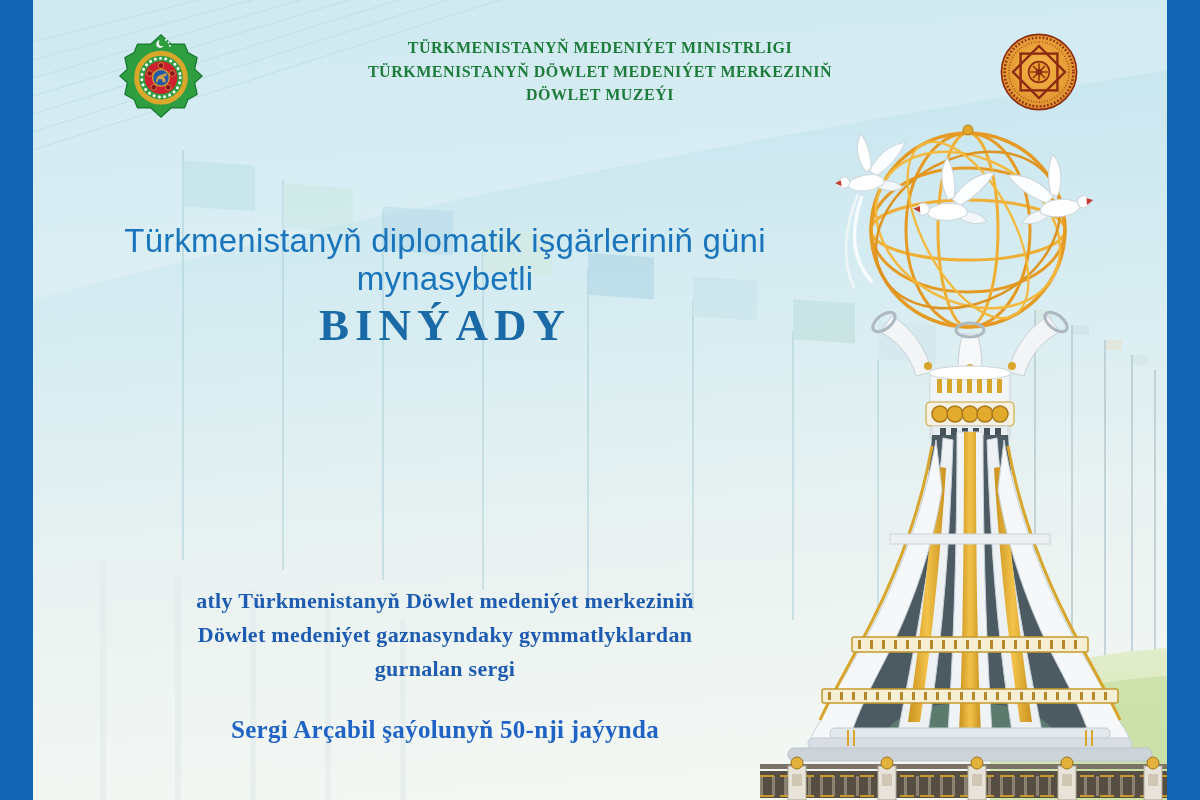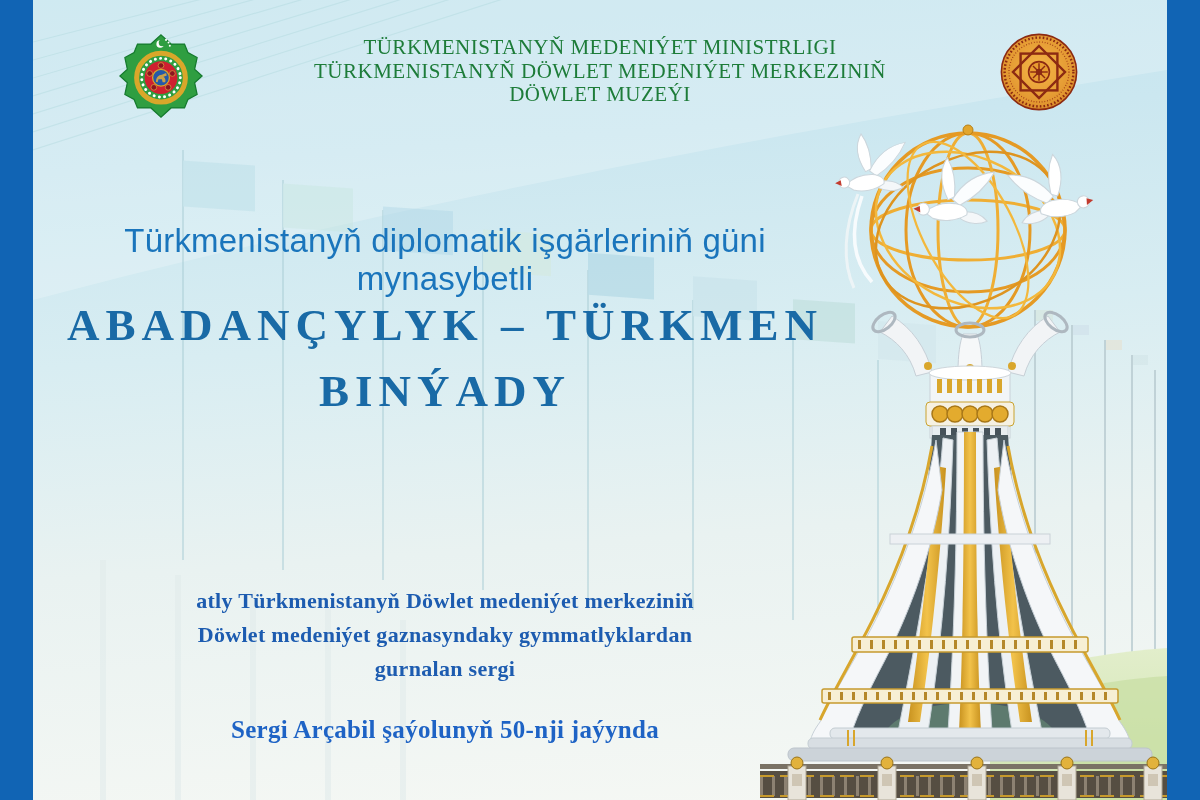--- a/index.html
+++ b/index.html
@@ -6,21 +6,21 @@
   .poster{
     position:relative;width:1200px;height:800px;overflow:hidden;
     font-family:"Liberation Serif",serif;
     background:linear-gradient(176deg,#c2e4ee 0%,#cbe7f0 20%,#d8edf2 42%,#e9f2f1 66%,#f6f8f4 100%);
   }
   .band{position:absolute;top:0;bottom:0;width:33px;background:#1164b4;z-index:6;}
   .band.left{left:0}.band.right{right:0}
   .bg-decor{position:absolute;left:33px;top:0;z-index:1;pointer-events:none;}
   .monument{position:absolute;right:33px;bottom:0;z-index:2;}
   .hdr{position:absolute;left:33px;right:33px;top:36px;text-align:center;z-index:5;}
-  .hdr-line{color:#1d7c39;font-weight:400;font-size:21px;line-height:23.5px;letter-spacing:.5px;}
+  .hdr-line{color:#1d7c39;font-weight:700;font-size:16px;line-height:23.5px;letter-spacing:.5px;}
   .emblem{position:absolute;z-index:5;}
   .emblem.left{left:119px;top:33px;}
   .emblem.right{left:999px;top:30px;}
   .content{position:absolute;left:40px;width:810px;text-align:center;z-index:5;}
   .subtitle{top:222px;font-family:"Liberation Sans",sans-serif;font-size:33px;color:#1a75bc;letter-spacing:.2px;}
   .title{top:292px;}
   .title-line{font-size:45px;font-weight:700;color:#196aa6;letter-spacing:6px;line-height:66px;}
   .desc{top:584px;}
   .desc-line{font-size:22px;font-weight:700;color:#1d5cb0;line-height:34px;letter-spacing:.3px;}
   .venue{top:716px;font-size:25px;font-weight:700;color:#1e63c5;letter-spacing:.3px;}
@@ -290,21 +290,20 @@
 
   <header class="hdr">
     <div class="hdr-line">TÜRKMENISTANYŇ MEDENIÝET MINISTRLIGI</div>
     <div class="hdr-line">TÜRKMENISTANYŇ DÖWLET MEDENIÝET MERKEZINIŇ</div>
     <div class="hdr-line">DÖWLET MUZEÝI</div>
   </header>
 
   <div class="content subtitle">Türkmenistanyň diplomatik işgärleriniň güni mynasybetli</div>
 
   <div class="content title">
-    <div class="title-line">ABADANÇYLYK – TÜRKMEN</div>
     <div class="title-line">BINÝADY</div>
   </div>
 
   <div class="content desc">
     <div class="desc-line">atly Türkmenistanyň Döwlet medeniýet merkeziniň</div>
     <div class="desc-line">Döwlet medeniýet gaznasyndaky gymmatlyklardan</div>
     <div class="desc-line">gurnalan sergi</div>
   </div>
 
   <div class="content venue">Sergi Arçabil şaýolunyň 50-nji jaýynda</div>

